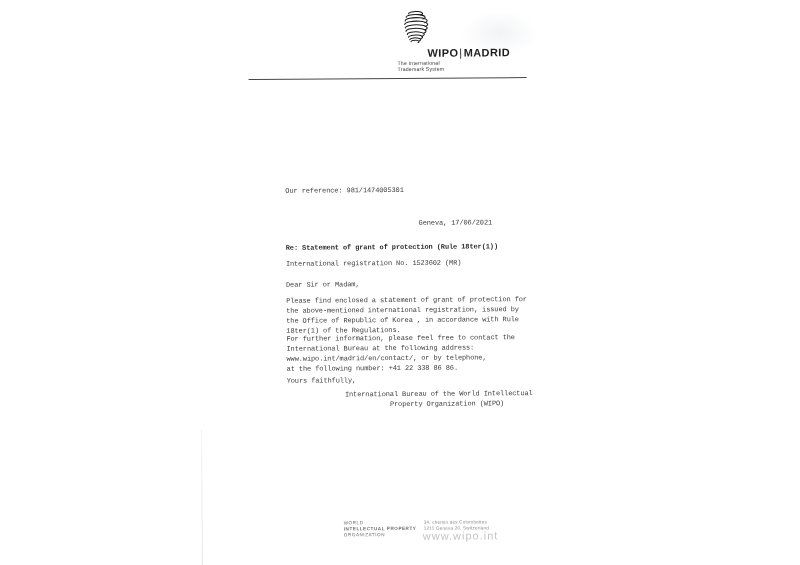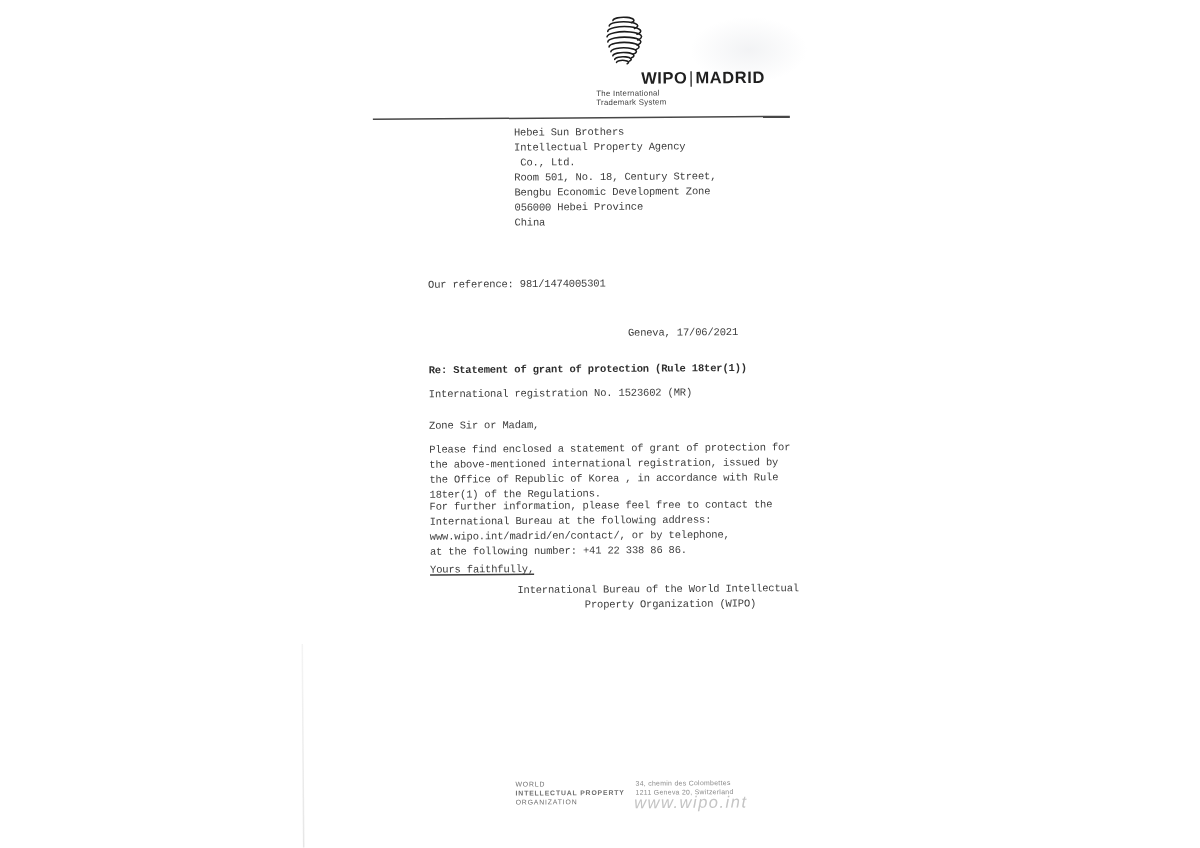--- a/index.html
+++ b/index.html
@@ -39,37 +39,37 @@
     color:#3d3d3d;white-space:pre;
   }
   .recipient{left:344px;top:84px;}
   .reference{left:286px;top:185px;text-align:center;}
   .dateline{left:419px;top:206px;margin-top:12px;}
   .subject{left:286px;top:242px;font-weight:bold;color:#2e2e2e;}
   .regline{left:286px;top:258px;}
   .salutation{left:286px;top:279px;}
   .para1{left:286px;top:295px;}
   .para2{left:286px;top:333px;}
-  .closing{left:286px;top:375px;text-decoration:underline;}
+  .closing{left:286px;top:375px;}
   .signature{left:332px;top:389px;width:212px;text-align:center;}
   
   .footer-org{
     position:absolute;left:342px;top:520px;
     font-size:4.6px;line-height:5.9px;letter-spacing:.55px;
     color:#6e6e6e;white-space:pre;
   }
   .footer-org .b{font-weight:bold;}
   .footer-addr{
     position:absolute;left:422px;top:520px;
     font-size:4.6px;line-height:5.9px;letter-spacing:.2px;
     color:#8a8a8a;white-space:pre;
   }
   .website{
     position:absolute;left:421px;top:530px;
-    font-size:11px;letter-spacing:1px;color:#c4c4c4;font-style:italic;
+    font-size:11px;letter-spacing:1px;color:#c4c4c4;
   }
   
   .fold-line{
     position:absolute;left:200px;top:428px;width:1px;height:137px;
     background:linear-gradient(#f4f4f4,#e6e6e6);
   }
   .smudge{
     position:absolute;left:462px;top:12px;width:78px;height:44px;
     background:radial-gradient(closest-side,rgba(175,180,192,.16),rgba(175,180,192,0));
   }
@@ -98,35 +98,28 @@
   </svg>
 
   <div class="wordmark">
     <span>WIPO</span><span class="sep">|</span><span>MADRID</span>
   </div>
   <div class="tagline">The International
 Trademark System</div>
 
   <div class="rule"></div>
 
-  <div class="mono recipient">Hebei Sun Brothers
-Intellectual Property Agency
- Co., Ltd.
-Room 501, No. 18, Century Street,
-Bengbu Economic Development Zone
-056000 Hebei Province
-China</div>
 
   <div class="mono reference">Our reference: 981/1474005301</div>
   <div class="mono dateline">Geneva, 17/06/2021</div>
 
   <div class="mono subject">Re: Statement of grant of protection (Rule 18ter(1))</div>
   <div class="mono regline">International registration No. 1523602 (MR)</div>
 
-  <div class="mono salutation">Zone Sir or Madam,</div>
+  <div class="mono salutation">Dear Sir or Madam,</div>
   <div class="mono para1">Please find enclosed a statement of grant of protection for
 the above-mentioned international registration, issued by
 the Office of Republic of Korea , in accordance with Rule
 18ter(1) of the Regulations.</div>
   <div class="mono para2">For further information, please feel free to contact the
 International Bureau at the following address:
 www.wipo.int/madrid/en/contact/, or by telephone,
 at the following number: +41 22 338 86 86.</div>
   <div class="mono closing">Yours faithfully,</div>
   <div class="mono signature">International Bureau of the World Intellectual

